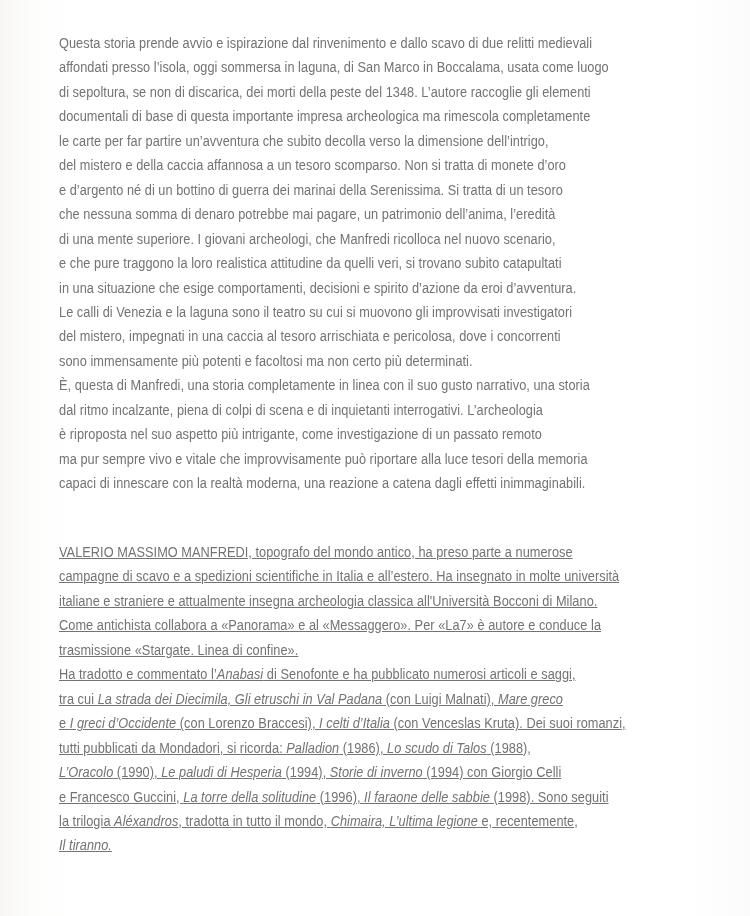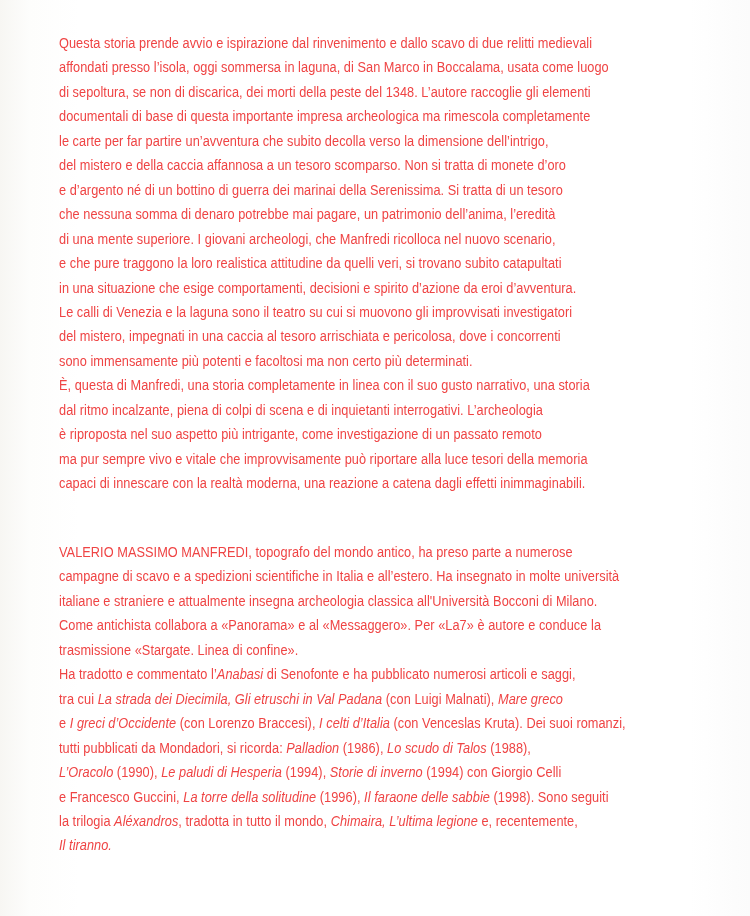--- a/index.html
+++ b/index.html
@@ -17,27 +17,27 @@
     .page-shade {
       position: absolute;
       left: 0; top: 0; width: 750px; height: 916px;
       background: linear-gradient(90deg, #f7f6f3 0px, #fdfdfc 30px, #ffffff 80px, #ffffff 690px, #fbfbfb 750px);
       z-index: 0;
     }
     .block {
       position: absolute;
       left: 59px;
       z-index: 1;
-      color: #ef4444;
+      color: #737373;
       font-family: "Liberation Sans", sans-serif;
       font-size: 15.2px;
       line-height: 24.45px;
     }
     #synopsis { top: 31px; }
-    #bio { top: 540px; }
+    #bio { top: 540px; text-decoration: underline; }
     .line {
       display: block;
       white-space: nowrap;
       transform-origin: left center;
       transform: scaleX(0.84);
       letter-spacing: 0.05px;
     }
     .line .it { font-style: italic; }
   </style>
 </head>

